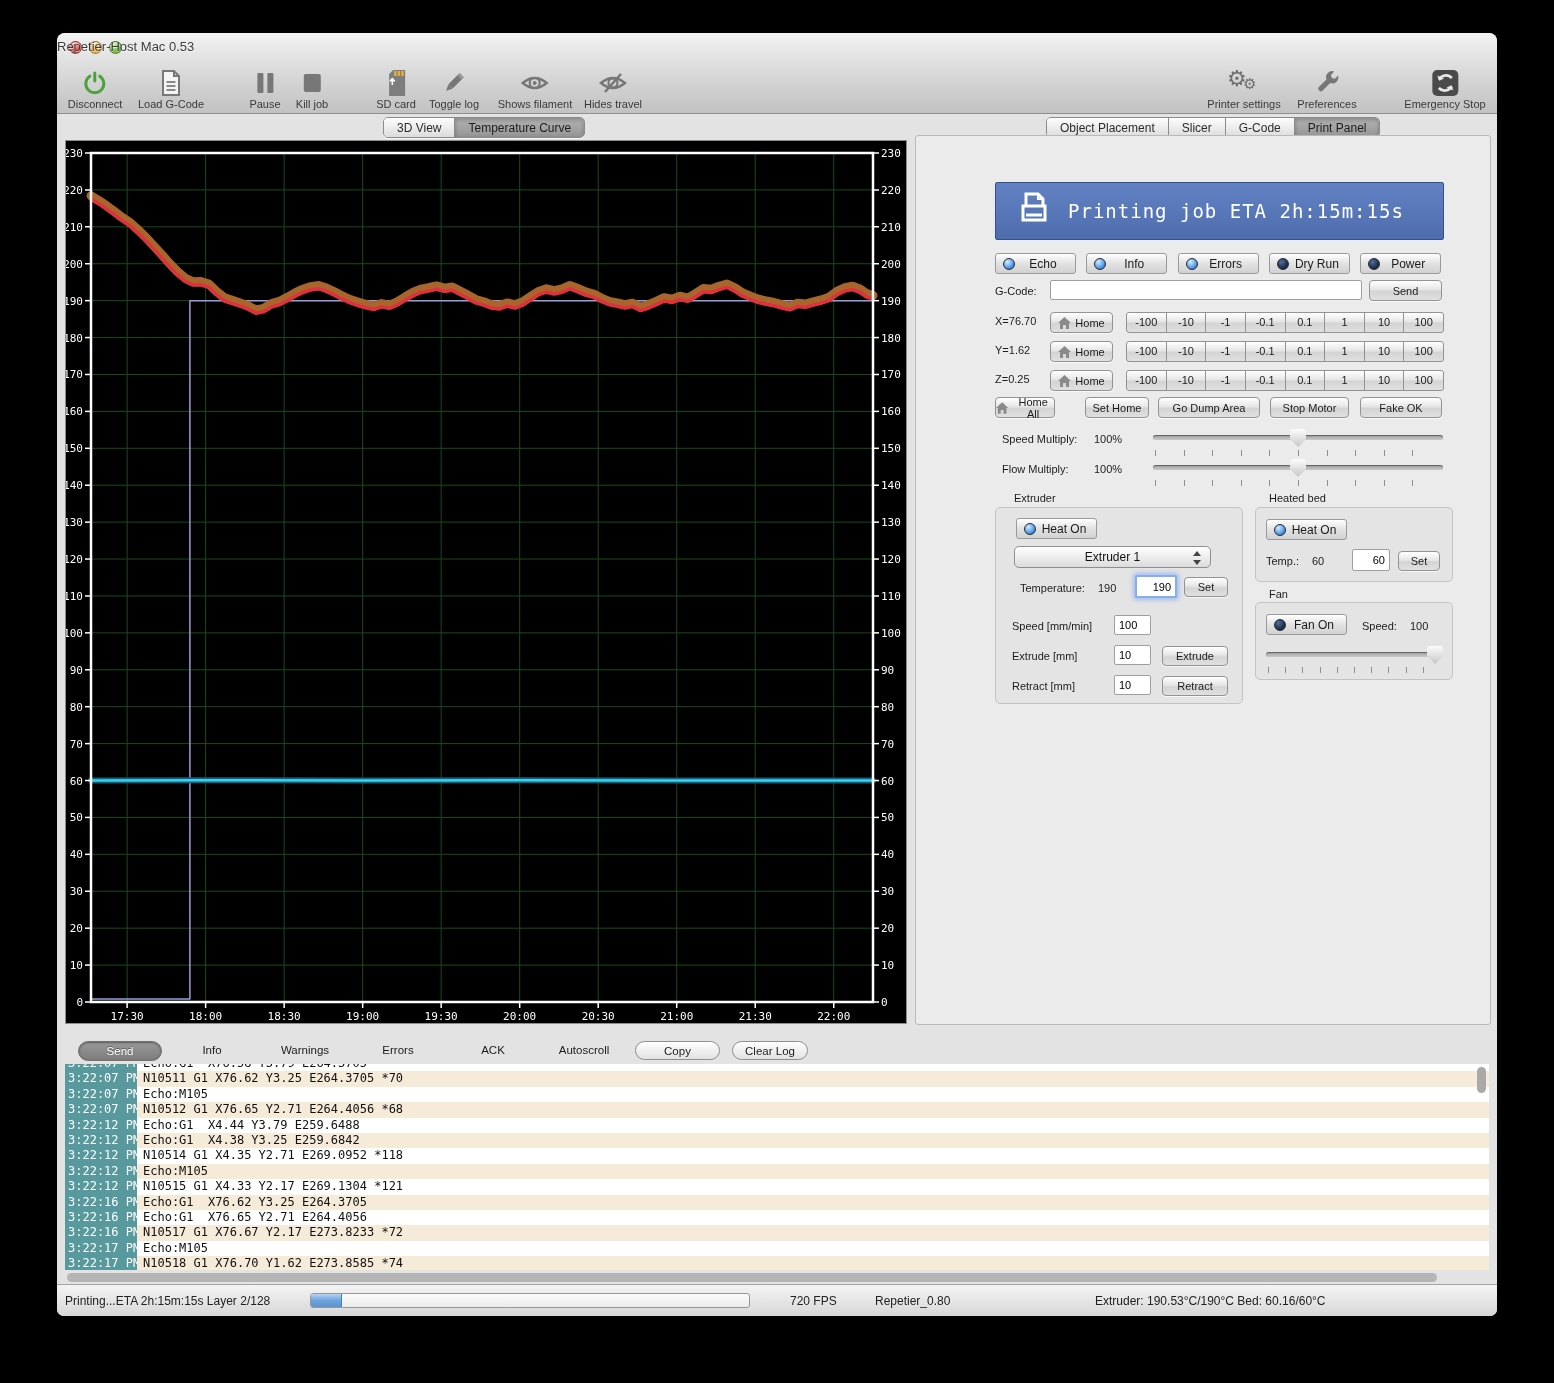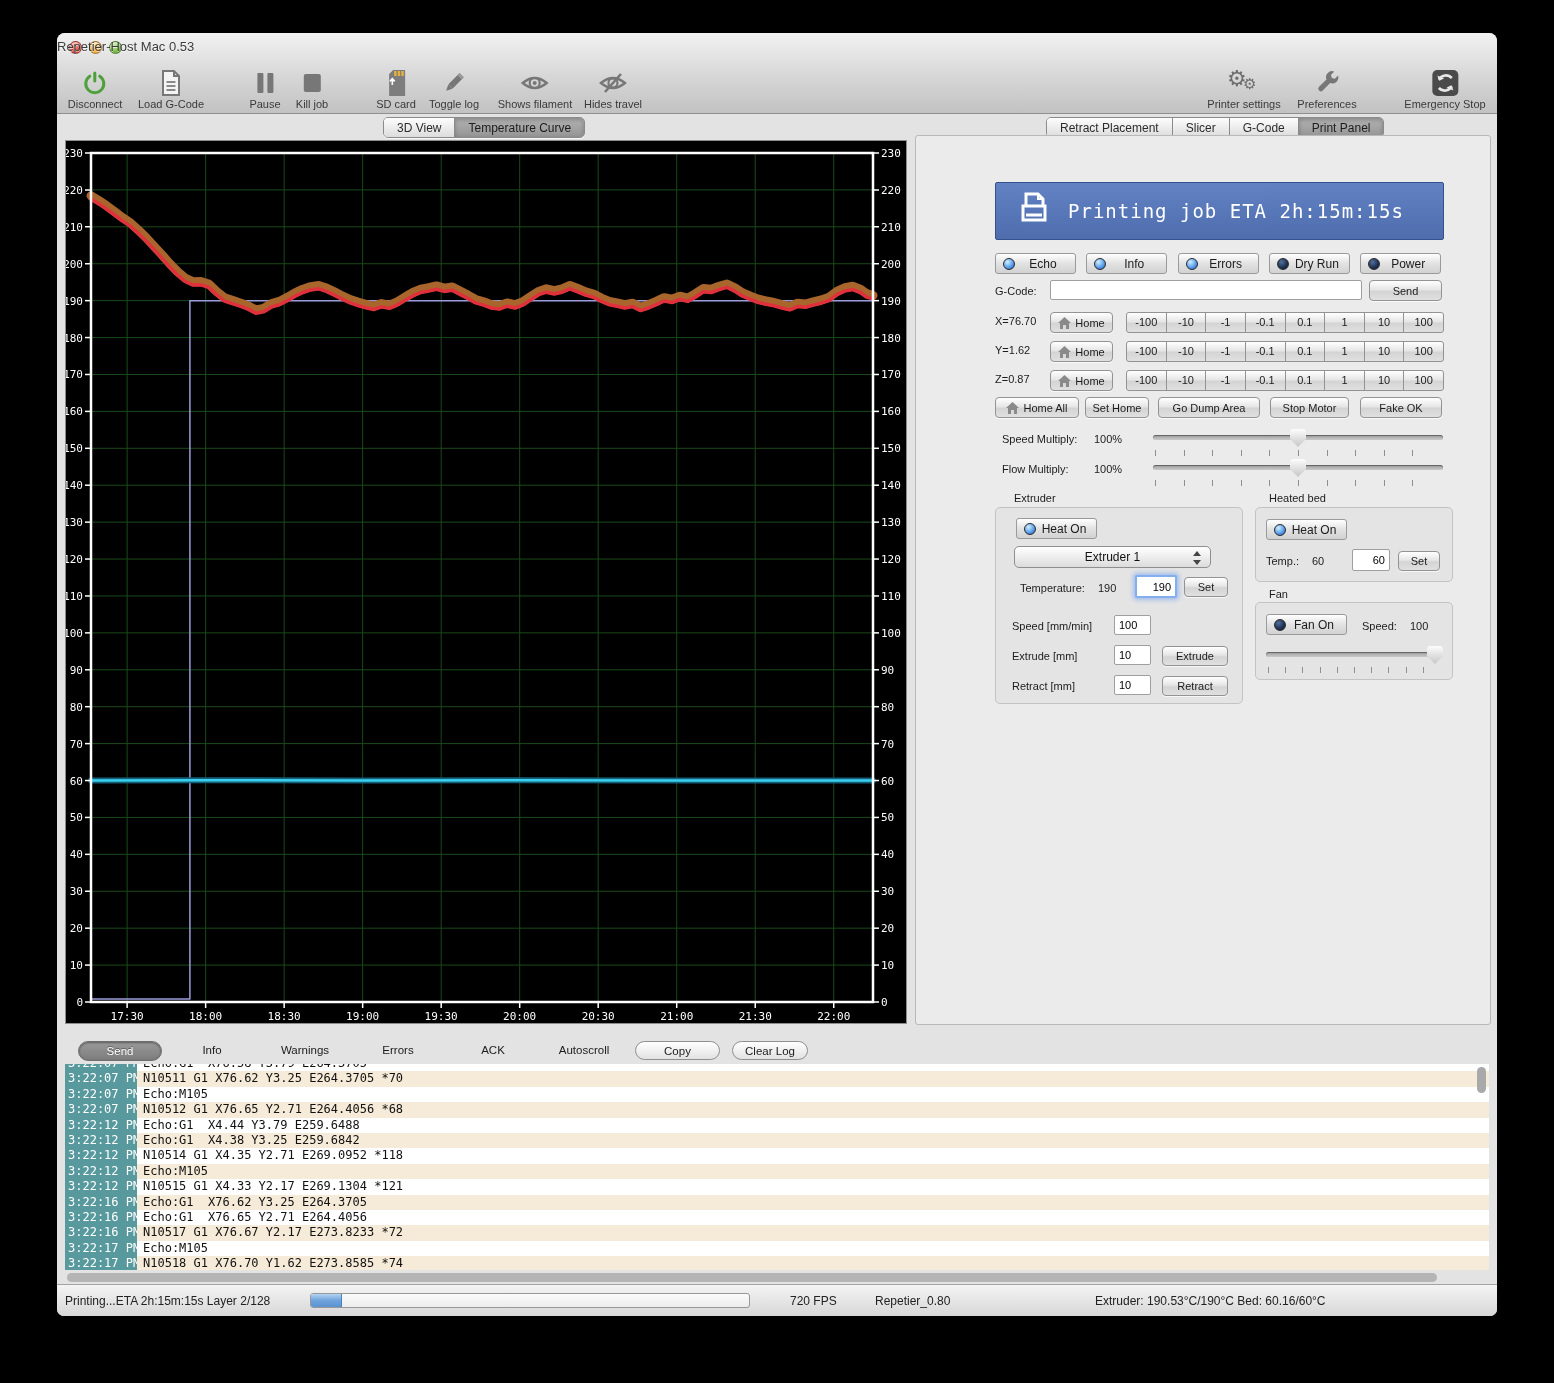--- a/index.html
+++ b/index.html
@@ -399,21 +399,21 @@
           <line x1="610.714859437751" y1="861" x2="610.714859437751" y2="867" stroke="#fff" stroke-width="1.5"></line>
           <text x="610.714859437751" y="879" fill="#fff" font-size="11" font-family="DejaVu Sans Mono, monospace" text-anchor="middle">21:00</text>
           <line x1="689.2289156626506" y1="861" x2="689.2289156626506" y2="867" stroke="#fff" stroke-width="1.5"></line>
           <text x="689.2289156626506" y="879" fill="#fff" font-size="11" font-family="DejaVu Sans Mono, monospace" text-anchor="middle">21:30</text>
           <line x1="767.7429718875502" y1="861" x2="767.7429718875502" y2="867" stroke="#fff" stroke-width="1.5"></line>
           <text x="767.7429718875502" y="879" fill="#fff" font-size="11" font-family="DejaVu Sans Mono, monospace" text-anchor="middle">22:00</text>
         </svg>
     </div>
 
     <div class="seg" id="right-tabs">
-        <div class="seg-item">Retract Placement</div>
+        <div class="seg-item">Object Placement</div>
         <div class="seg-item">Slicer</div>
         <div class="seg-item">G-Code</div>
         <div class="seg-item sel">Print Panel</div>
       </div>
 
     <div id="right-panel">
       <div id="banner">
         <span id="banner-icon">
           <svg width="40" height="38" viewBox="0 0 40 38">
             <path d="M9 16 h22 v14 h-22 z" fill="none" stroke="#fff" stroke-width="3"></path>
@@ -480,40 +480,40 @@
           <div class="jogrow" style="top: 205px;">
             <div class="jog">-100</div>
             <div class="jog">-10</div>
             <div class="jog">-1</div>
             <div class="jog">-0.1</div>
             <div class="jog">0.1</div>
             <div class="jog">1</div>
             <div class="jog">10</div>
             <div class="jog">100</div>
           </div>
-          <span class="rp-label" style="left: 79px; top: 237px;">Z=0.87</span>
+          <span class="rp-label" style="left: 79px; top: 237px;">Z=0.25</span>
           <div class="btn" style="left: 134px; top: 234px; width: 63px; height: 21px;">
             <svg class="house" width="13" height="12" viewBox="0 0 13 12">
               <path d="M6.5 0 L13 6 h-2 v6 h-3 v-4 h-3 v4 h-3 V6 h-2 z" fill="#8a8a8a"></path>
             </svg>
             <span>Home</span>
           </div>
           <div class="jogrow" style="top: 234px;">
             <div class="jog">-100</div>
             <div class="jog">-10</div>
             <div class="jog">-1</div>
             <div class="jog">-0.1</div>
             <div class="jog">0.1</div>
             <div class="jog">1</div>
             <div class="jog">10</div>
             <div class="jog">100</div>
           </div>
         </div>
       <div id="action-row">
-          <div class="btn" style="left: 79px; top: 261px; width: 84px; height: 21px;">
+          <div class="btn" style="left: 79px; top: 261px; width: 60px; height: 21px;">
             <svg class="house" width="13" height="12" viewBox="0 0 13 12">
               <path d="M6.5 0 L13 6 h-2 v6 h-3 v-4 h-3 v4 h-3 V6 h-2 z" fill="#8a8a8a"></path>
             </svg>
             <span>Home All</span>
           </div>
           <div class="btn" style="left: 169px; top: 261px; width: 64px; height: 21px;">
             <span>Set Home</span>
           </div>
           <div class="btn" style="left: 242px; top: 261px; width: 102px; height: 21px;">
             <span>Go Dump Area</span>

